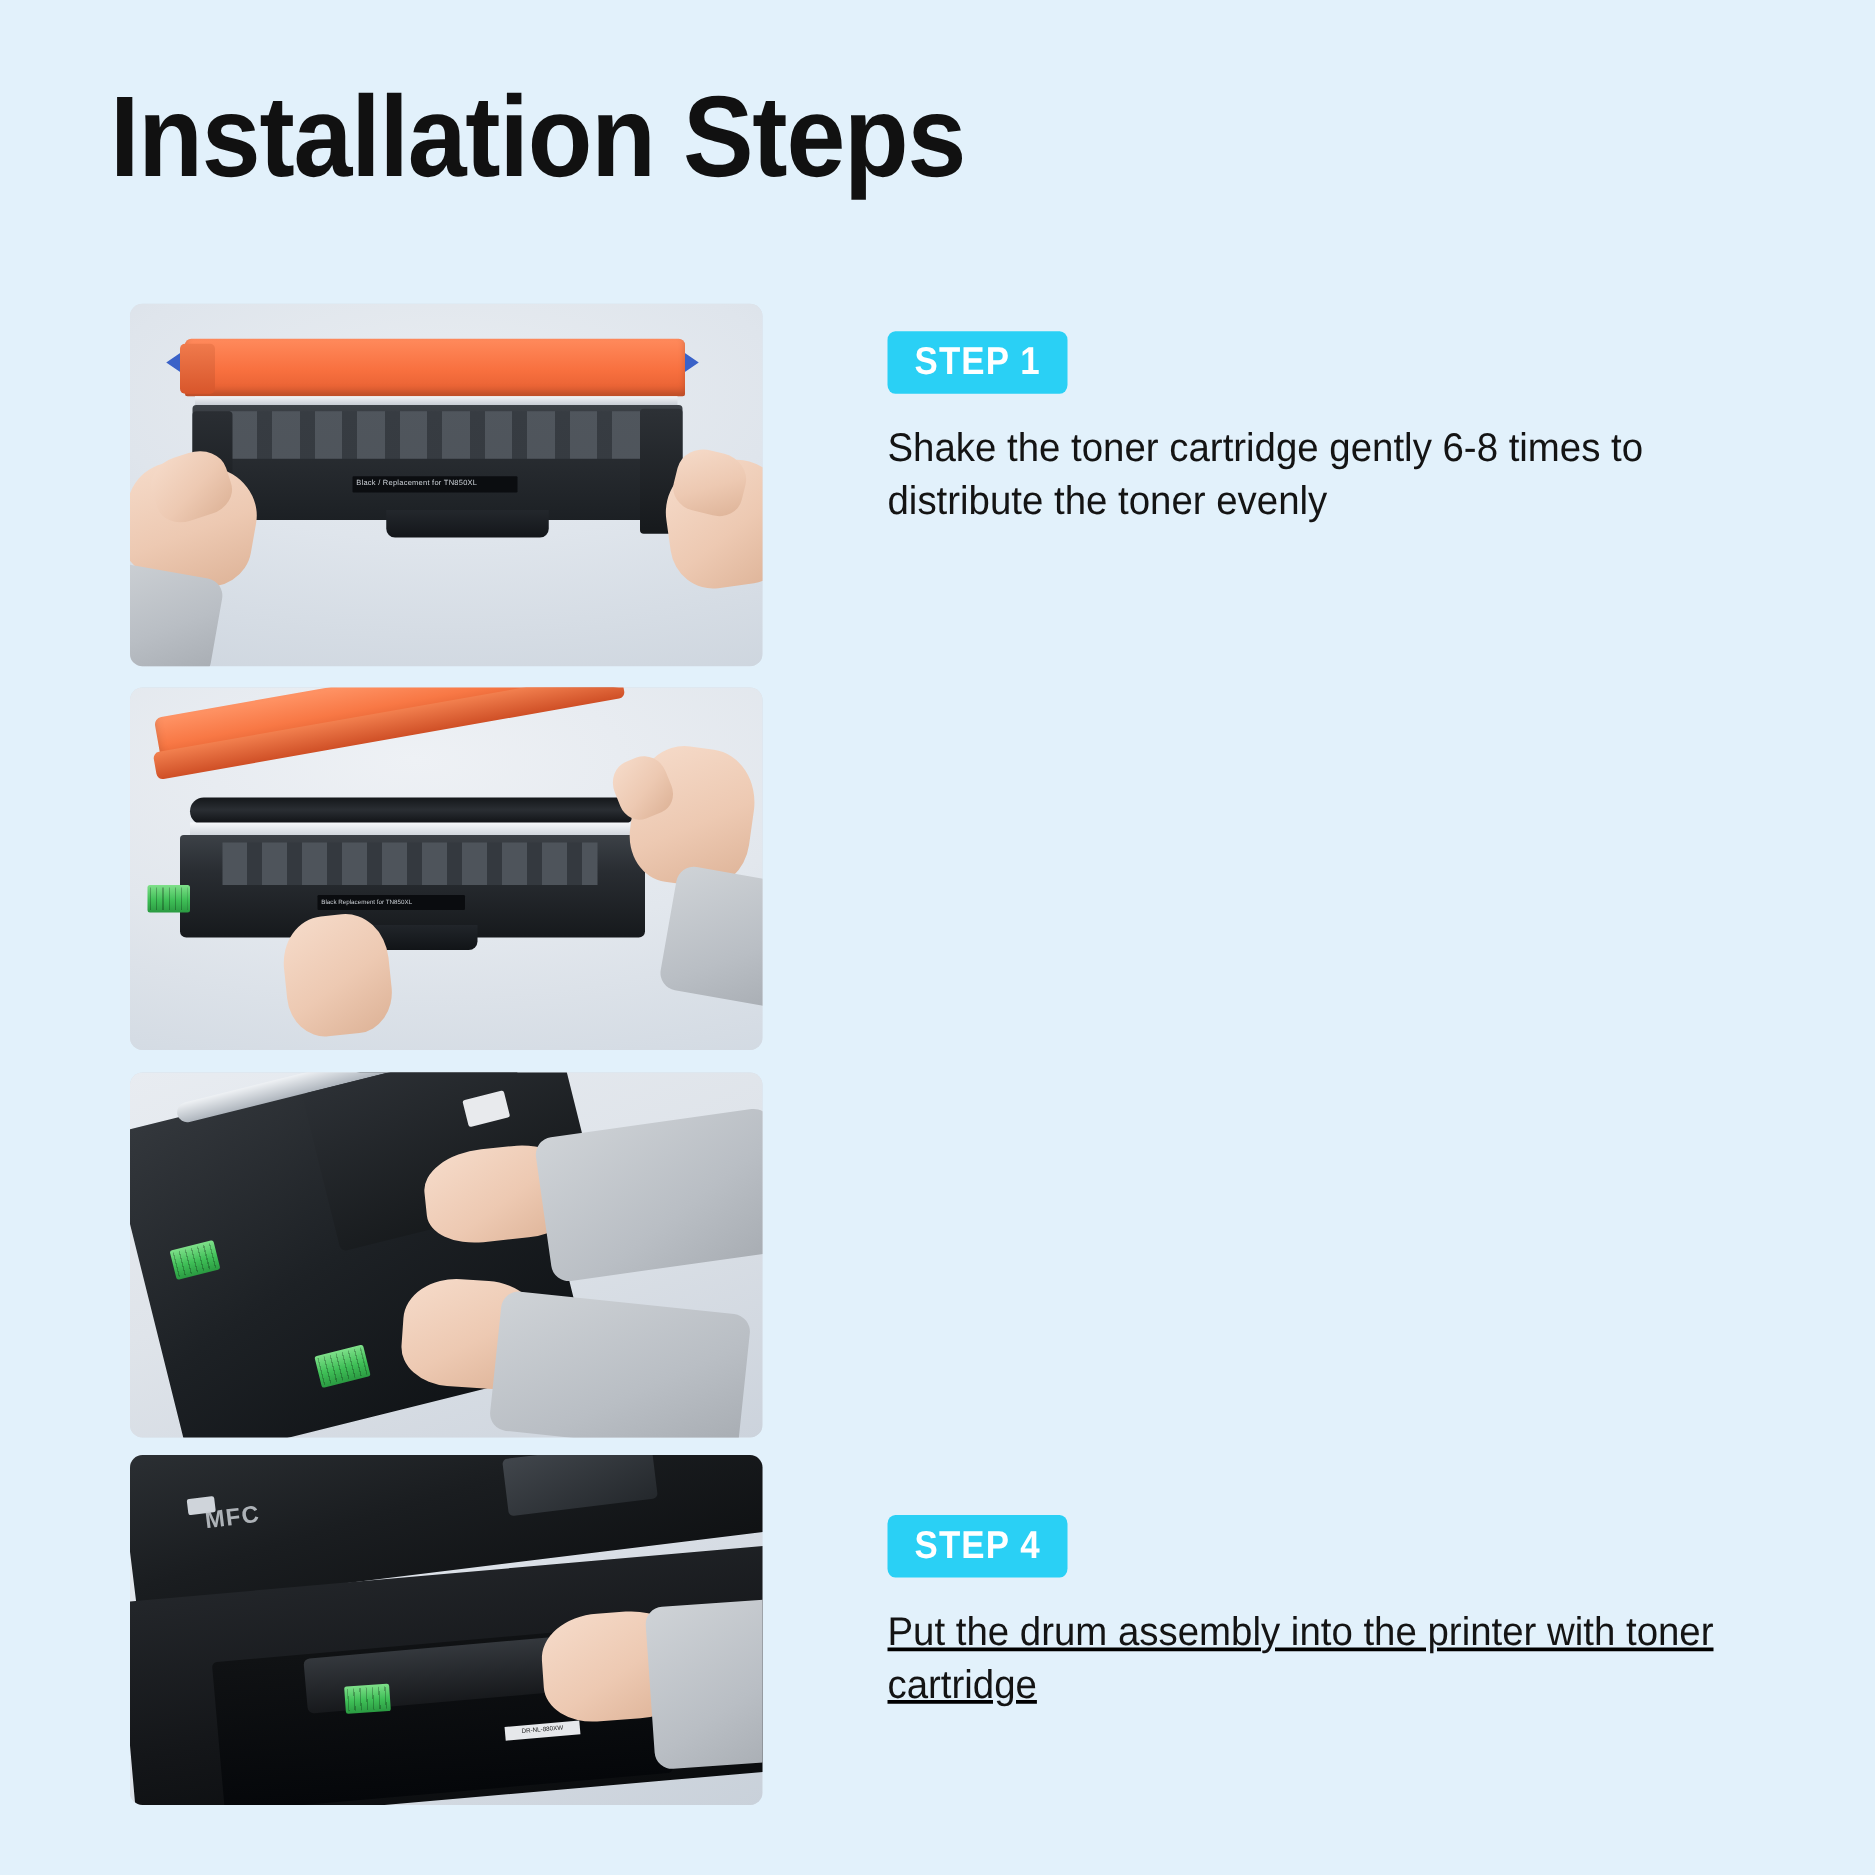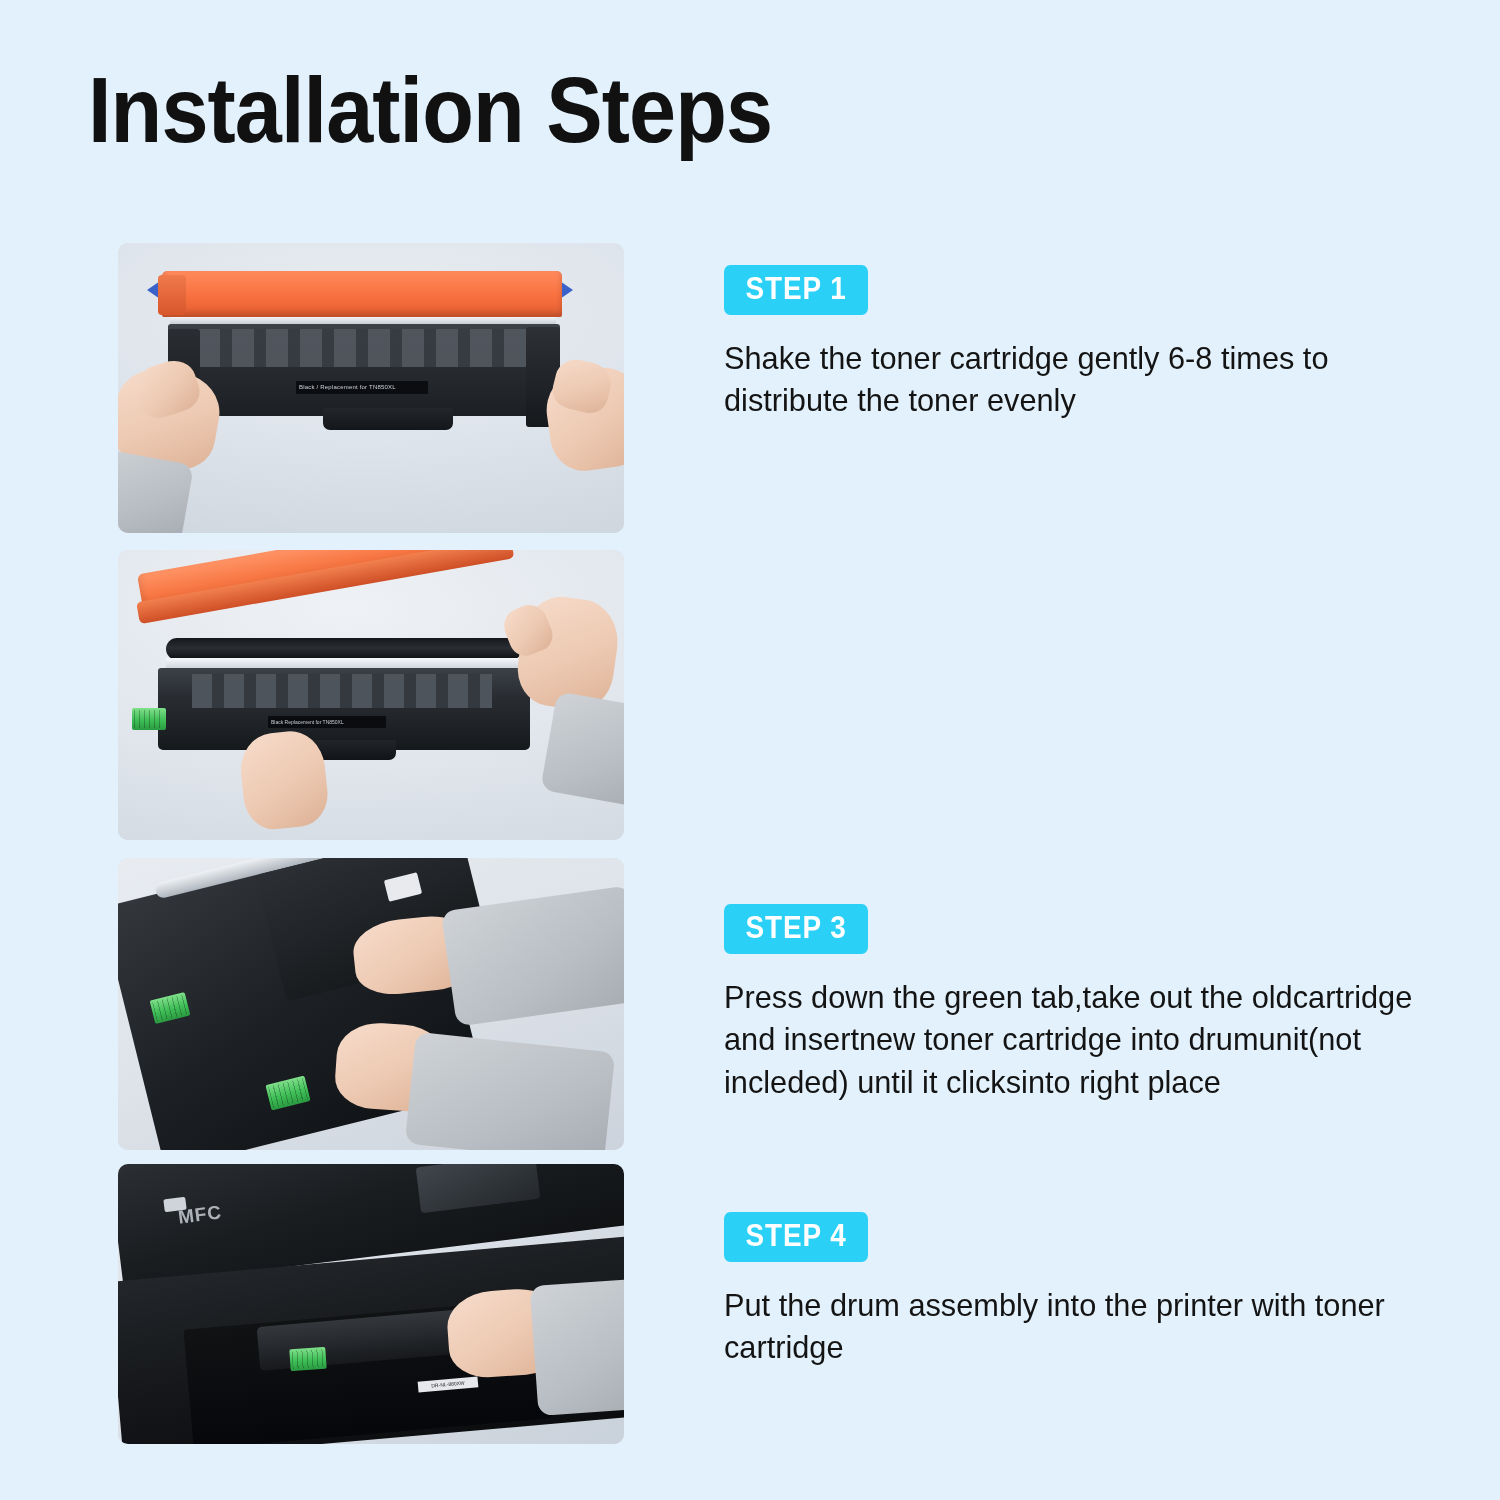--- a/index.html
+++ b/index.html
@@ -26,21 +26,21 @@
     letter-spacing: -1px;
     color: #111111;
     transform: scaleX(0.92);
     transform-origin: left top;
     white-space: nowrap;
   }
 
   
   .steps {
     position: absolute;
-    left: 16px;
+    left: 2px;
     top: 0;
     width: 1356px;
     height: 1500px;
   }
   .step-row {
     position: absolute;
     left: 0;
     width: 1500px;
   }
   .step-row[data-row="0"] { top: 243px;  height: 290px; }
@@ -408,24 +408,20 @@
 
       <div class="p chip-green" style="left:34px; top:138px; width:36px; height:24px; transform:rotate(-14deg);"></div>
       <div class="p chip-green" style="left:150px; top:222px; width:40px; height:26px; transform:rotate(-14deg);"></div>
 
       <div class="p hand" style="left:236px; top:60px; width:122px; height:74px; transform:rotate(-6deg);"></div>
       <div class="p sleeve" style="left:330px; top:40px; width:190px; height:116px; transform:rotate(-8deg);"></div>
       <div class="p hand" style="left:218px; top:166px; width:110px; height:86px; transform:rotate(4deg);"></div>
       <div class="p sleeve" style="left:292px; top:184px; width:200px; height:112px; transform:rotate(6deg);"></div>
     </div>
 
-    <div class="step-text-col" style="top:46px;">
-      <div class="step-badge">STEP 3</div>
-      <div class="step-desc">Press down the green tab,take out the oldcartridge and insertnew toner cartridge into drumunit(not incleded) until it clicksinto right place</div>
-    </div>
   </div>
 
   <div class="step-row" data-row="3">
 
     <div class="photo-card">
       <div class="photo-bg grad4"></div>
 
       <div class="p pr-top"></div>
       <div class="p pr-screen"></div>
       <div class="p pr-badge"></div>
@@ -433,19 +429,19 @@
       <div class="p pr-body"></div>
       <div class="p pr-cavity"></div>
       <div class="p pr-drum"></div>
       <div class="p pr-white-lbl">DR-NL-880XW</div>
       <div class="p chip-green" style="left:172px; top:184px; width:36px; height:22px; transform:rotate(-4deg);"></div>
 
       <div class="p hand" style="left:330px; top:126px; width:116px; height:86px; transform:rotate(-4deg);"></div>
       <div class="p sleeve" style="left:416px; top:118px; width:120px; height:130px; transform:rotate(-4deg);"></div>
     </div>
 
-    <div class="step-text-col" style="top:48px;">
+    <div class="step-text-col" style="top:48px;text-decoration:underline;">
       <div class="step-badge">STEP 4</div>
       <div class="step-desc">Put the drum assembly into the printer with toner cartridge</div>
     </div>
   </div>
 
 </div>
 
 </body></html>

